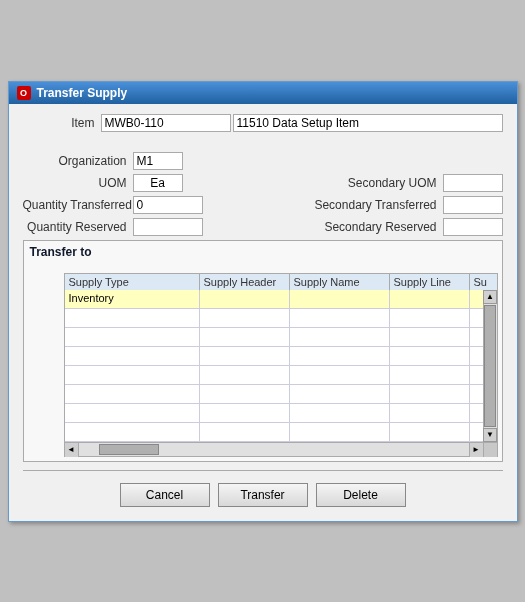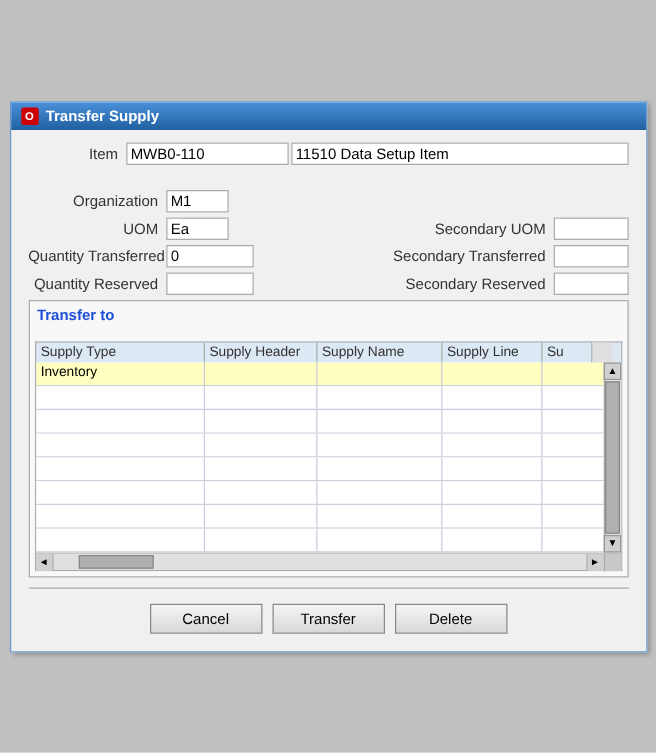--- a/index.html
+++ b/index.html
@@ -80,27 +80,28 @@
     }
     .transfer-to-section {
       border: 1px solid #aaa;
       background: #f8f8f8;
       margin-bottom: 8px;
       padding: 4px;
     }
     .transfer-to-title {
       font-weight: bold;
       font-size: 12px;
-      color: #1d4ed8;
+      color: #0f172a;
       margin-bottom: 6px;
       padding-left: 2px;
     }
     .grid-container {
       position: relative;
       overflow: hidden;
+      margin-left: 36px;
     }
     .grid-header {
       display: grid;
       grid-template-columns: 135px 90px 100px 80px 40px 16px;
       background: #dde8f5;
       border: 1px solid #aaa;
       border-bottom: none;
     }
     .grid-header-cell {
       padding: 2px 4px;
@@ -218,21 +219,21 @@
       </div>
     </div>
 
     <div class="form-row">
       <div class="form-label" style="width:110px;">Organization</div>
       <input type="text" class="form-input" style="width: 50px;" value="M1">
     </div>
 
     <div class="form-row">
       <div class="form-label" style="width:110px;">UOM</div>
-      <input type="text" class="form-input" style="width: 50px;" value="Ea">
+      <input type="text" class="form-input" style="width: 50px; text-align: center;" value="Ea">
       <div style="flex:1;"></div>
       <div class="form-label" style="width:120px;text-align:right;">Secondary UOM</div>
       <input type="text" class="form-input" style="width: 60px;" value="">
     </div>
 
     <div class="form-row">
       <div class="form-label" style="width:110px;text-align:right;">Quantity Transferred</div>
       <input type="text" class="form-input" style="width: 70px;" value="0">
       <div style="flex:1;"></div>
       <div class="form-label" style="width:130px;text-align:right;">Secondary Transferred</div>

